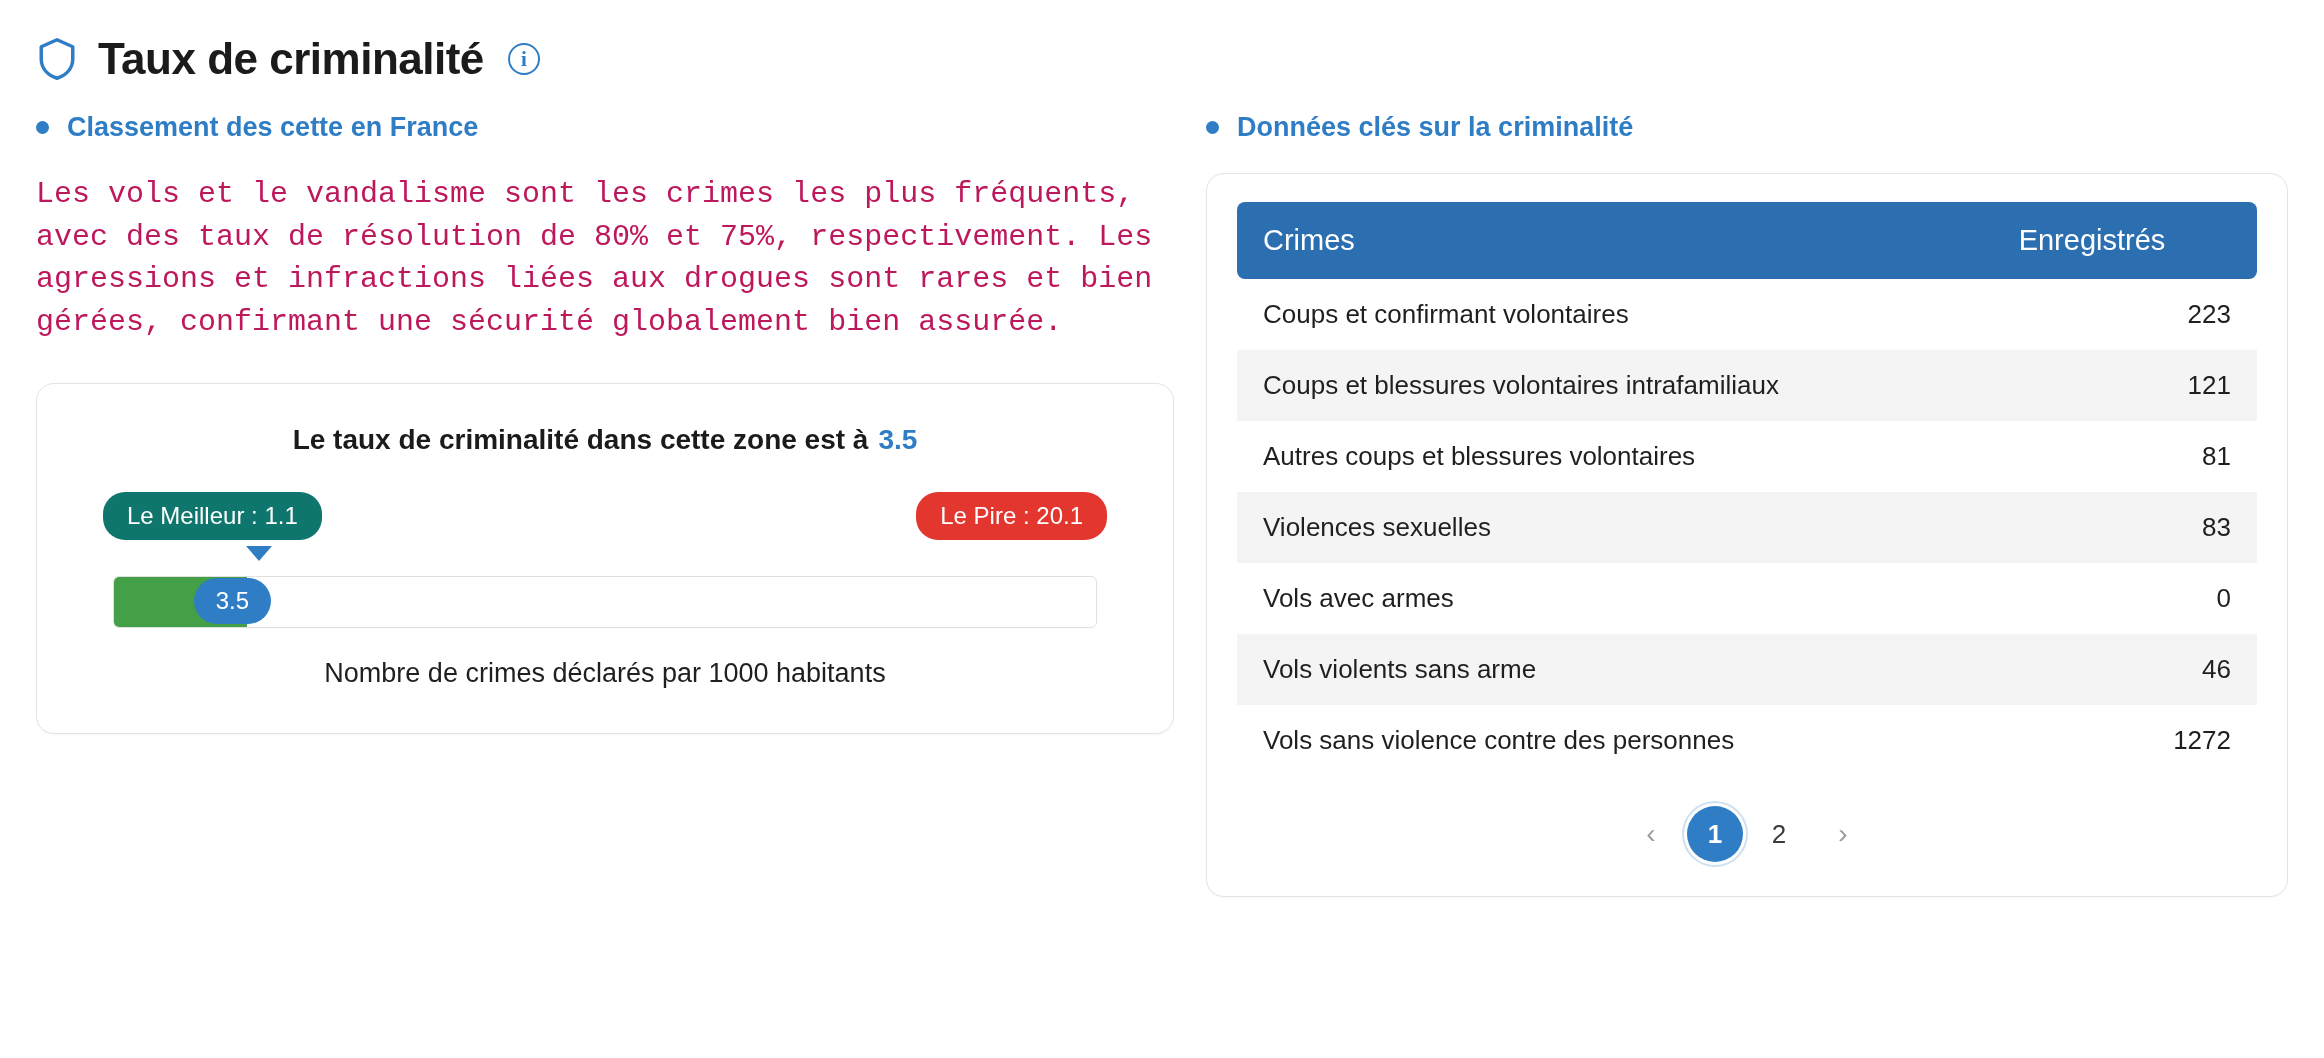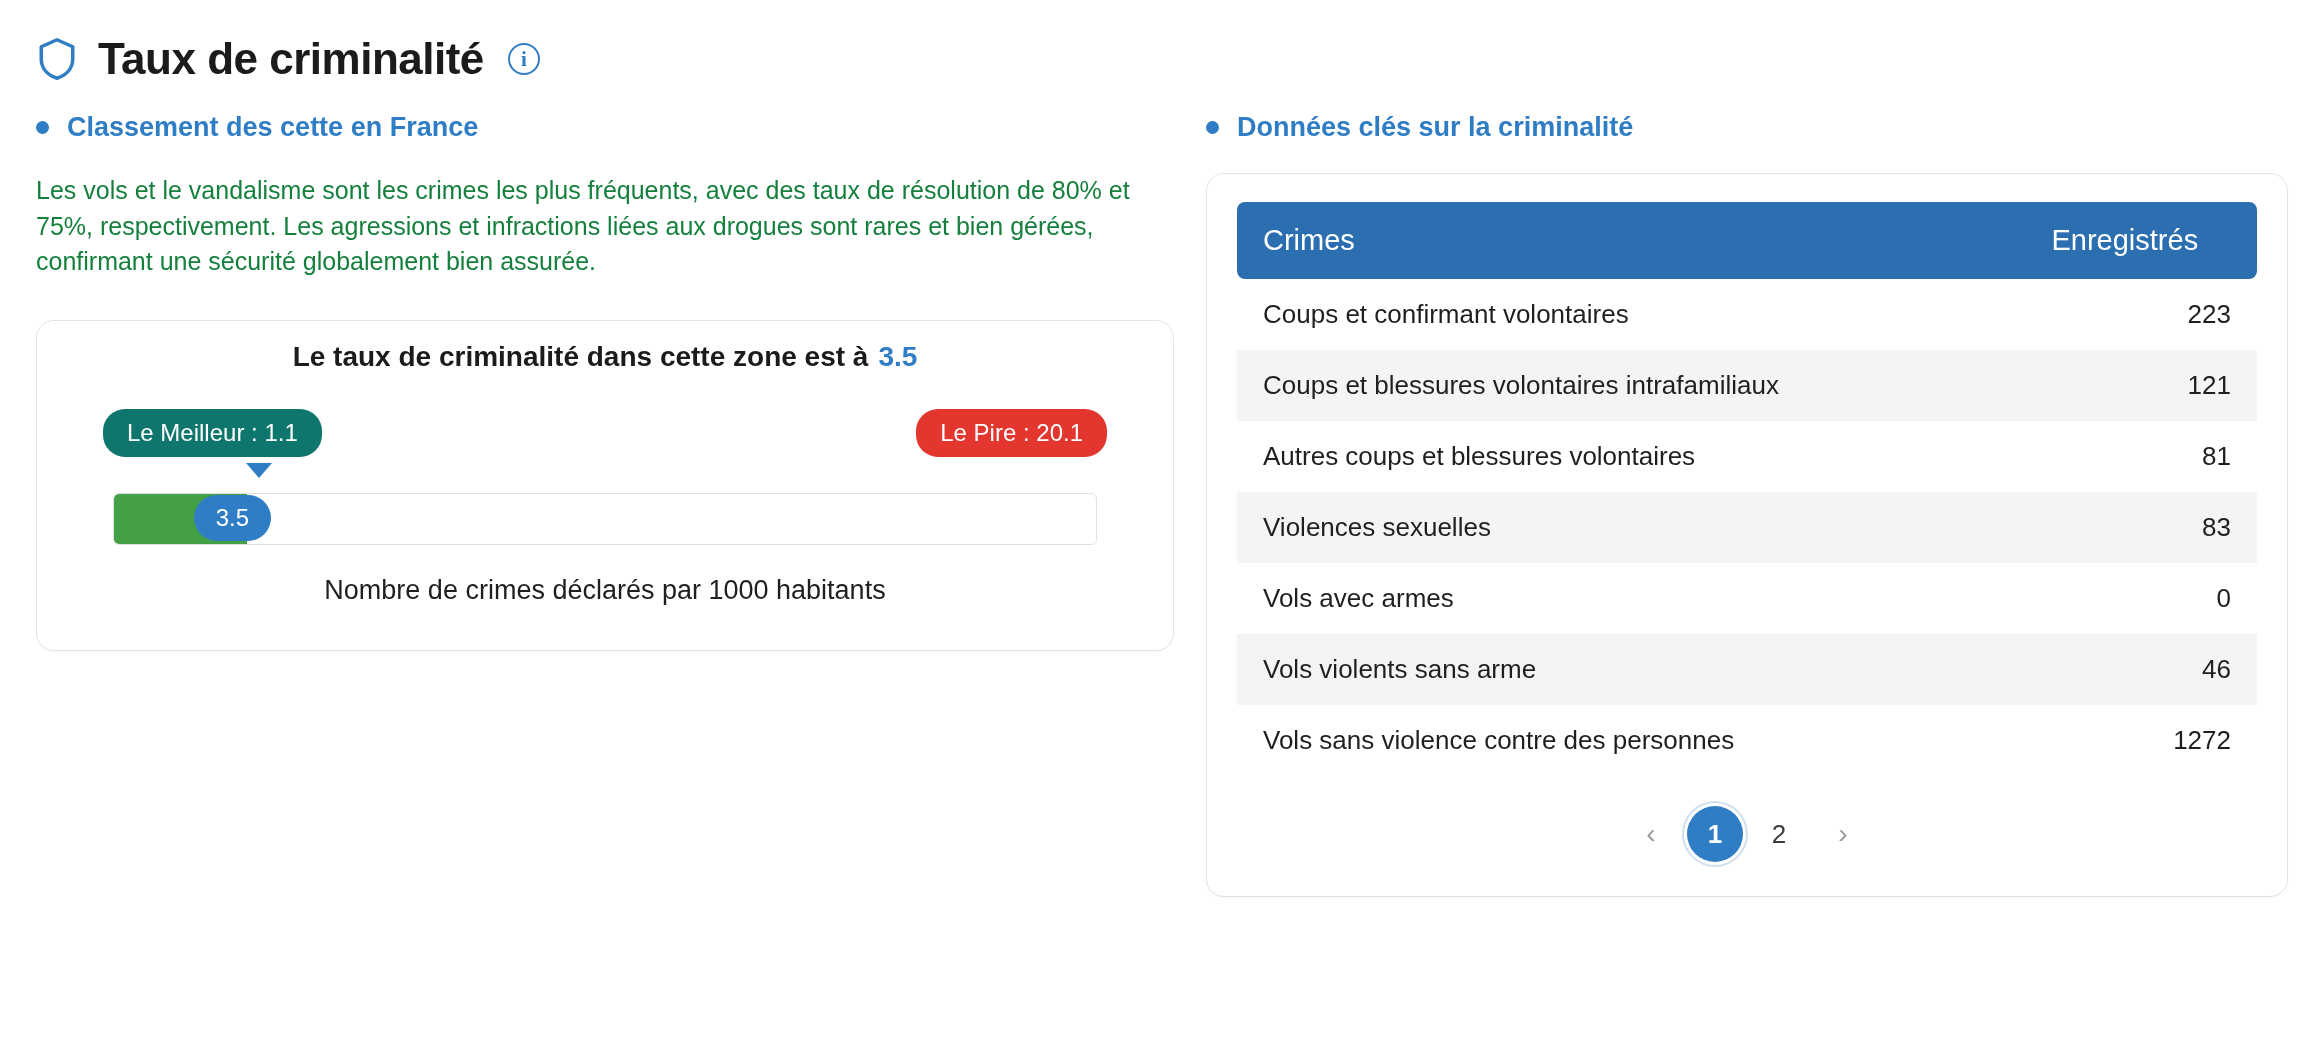--- a/index.html
+++ b/index.html
@@ -71,32 +71,33 @@
     background: #2f7dc5;
     flex: 0 0 13px;
   }
   .section-title {
     font-size: 27px;
     font-weight: bold;
     color: #2f7dc5;
   }
 
   .paragraph {
-    font-size: 25px;
+    font-size: 30px;
     line-height: 1.42;
-    color: #15803d;
+    color: #be185d;
     max-width: 1122px;
     margin: 0 0 40px 0;
+    font-family: Liberation Mono, monospace;
   }
 
   
   .gauge-card {
     border: 1.5px solid #e3e3e3;
     border-radius: 18px;
-    padding: 20px 36px 44px 36px;
+    padding: 40px 36px 44px 36px;
     background: #fff;
     box-shadow: 0 1px 2px rgba(0,0,0,0.03);
   }
   .gauge-headline {
     text-align: center;
     font-size: 28px;
     font-weight: bold;
     color: #1b1b1b;
     margin-bottom: 36px;
   }
@@ -184,21 +185,21 @@
     font-size: 26px;
   }
   table.crimes thead th {
     background: #2c6fb0;
     color: #fff;
     font-size: 29px;
     font-weight: normal;
     padding: 22px 26px;
     text-align: left;
   }
-  table.crimes thead th:last-child { text-align: center; }
+  table.crimes thead th:last-child { text-align: left; }
   table.crimes thead tr th:first-child { border-radius: 8px 0 0 8px; }
   table.crimes thead tr th:last-child { border-radius: 0 8px 8px 0; }
   table.crimes tbody td {
     padding: 20px 26px;
     color: #1f1f1f;
   }
   table.crimes tbody td.num { text-align: right; white-space: nowrap; }
   table.crimes tbody tr.alt { background: #f4f4f4; }
 
   .pager {

